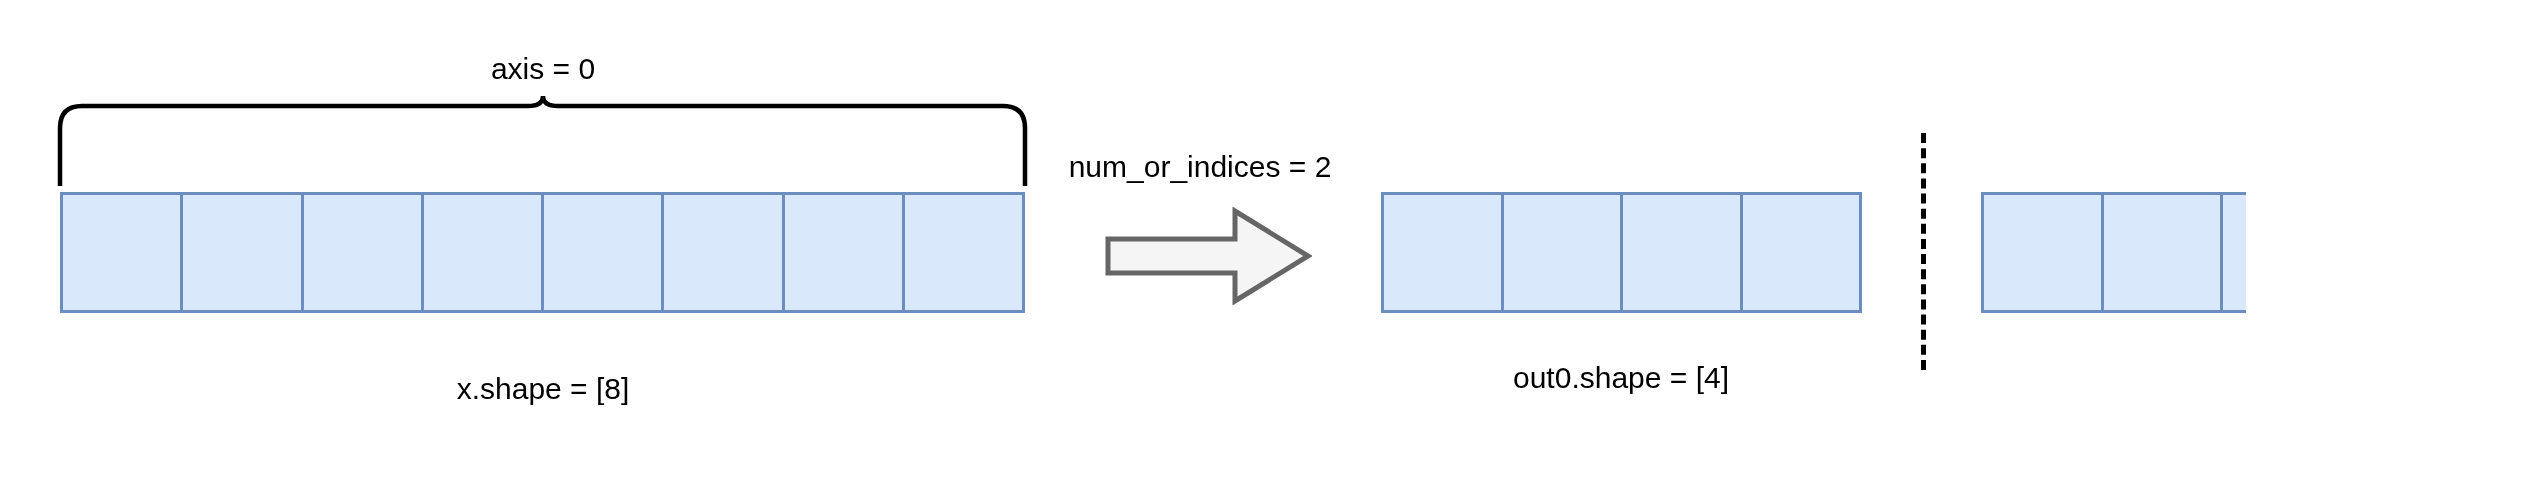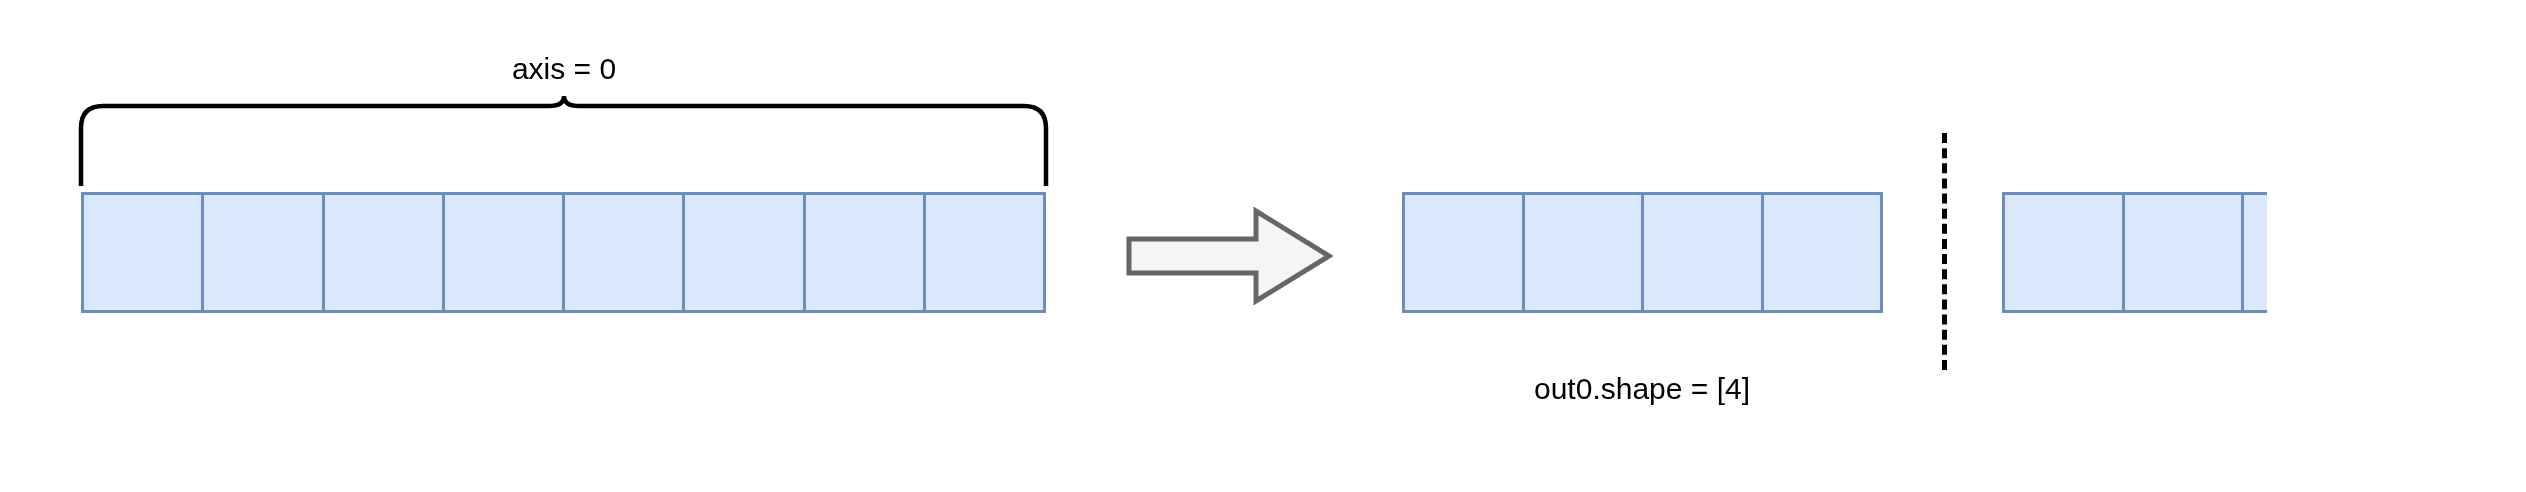--- a/index.html
+++ b/index.html
@@ -11,21 +11,20 @@
   body {
     font-family: "Liberation Sans", sans-serif;
     -webkit-font-smoothing: antialiased;
   }
   #canvas {
     position: relative;
     width: 2246px;
     height: 492px;
     background: #ffffff;
     overflow: hidden;
-    margin-left: 21px;
   }
 
   
   .tensor {
     position: absolute;
     display: flex;
     box-sizing: border-box;
     background: #dae8fc;
     border: 3px solid #6c8ebf;
   }
@@ -92,21 +91,23 @@
     <div class="cell"></div>
     <div class="cell"></div>
     <div class="cell"></div>
     <div class="cell"></div>
     <div class="cell"></div>
     <div class="cell"></div>
     <div class="cell"></div>
     <div class="cell"></div>
   </div>
 
+  <div class="label centered" style="left:543px; top:372px;">x.shape = [8]</div>
 
+  <div class="label centered" style="left:1200px; top:150px;">num_or_indices = 2</div>
 
   <div class="arrow-wrap" style="left:1104px; top:206px; width:208px; height:100px;">
     <svg width="208" height="100" viewBox="0 0 208 100" xmlns="http://www.w3.org/2000/svg">
       <path d="M 4 33
                L 131 33
                L 131 5
                L 204 50
                L 131 95
                L 131 67
                L 4 67
@@ -114,21 +115,21 @@
     </svg>
   </div>
 
   <div class="tensor" style="left:1381px; top:192px; width:481px; height:121px;">
     <div class="cell"></div>
     <div class="cell"></div>
     <div class="cell"></div>
     <div class="cell"></div>
   </div>
 
-  <div class="label centered" style="left:1621px; top:372px;">out0.shape = [4]</div>
+  <div class="label centered" style="left:1621px; top:361px;">out0.shape = [4]</div>
 
   <div class="divider" style="left:1921px; top:133px; height:237px;"></div>
 
   <div class="tensor" style="left:1981px; top:192px; width:481px; height:121px;">
     <div class="cell"></div>
     <div class="cell"></div>
     <div class="cell"></div>
     <div class="cell"></div>
   </div>
 

